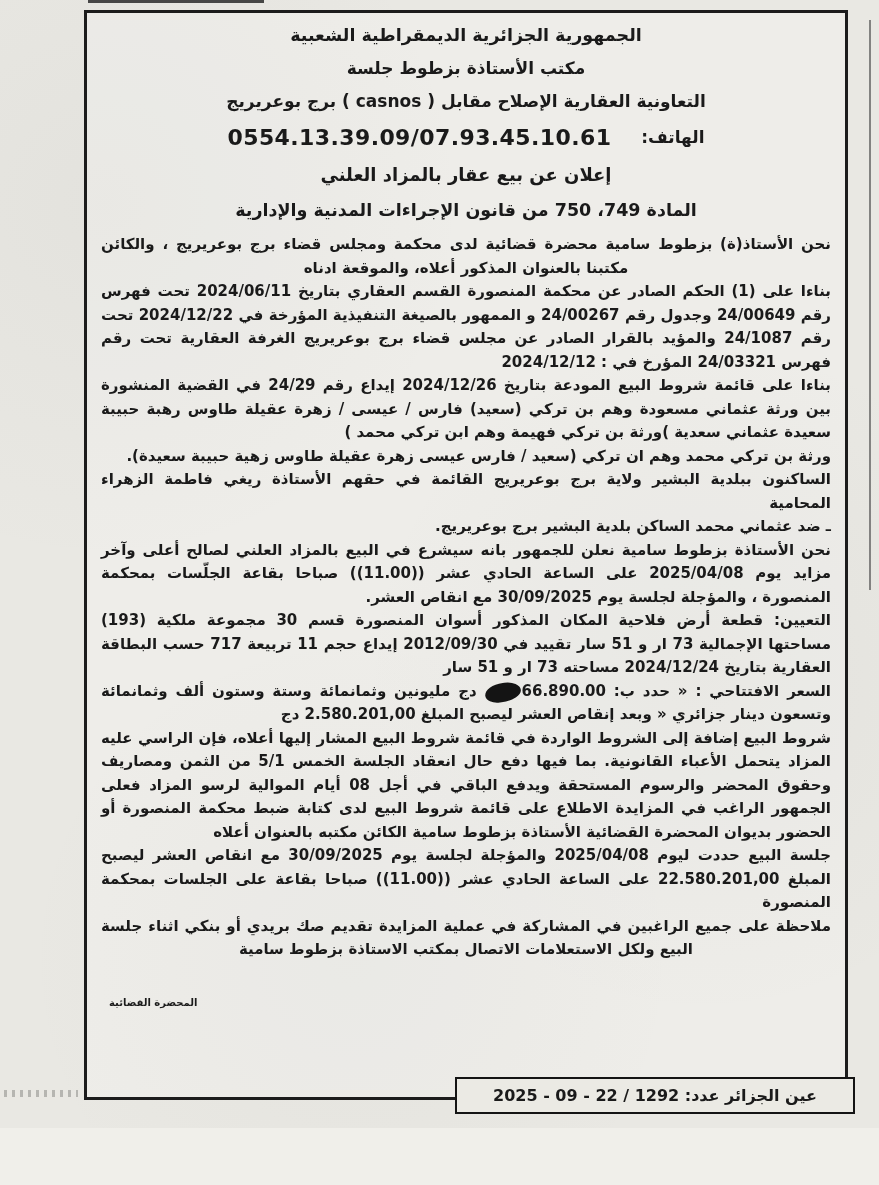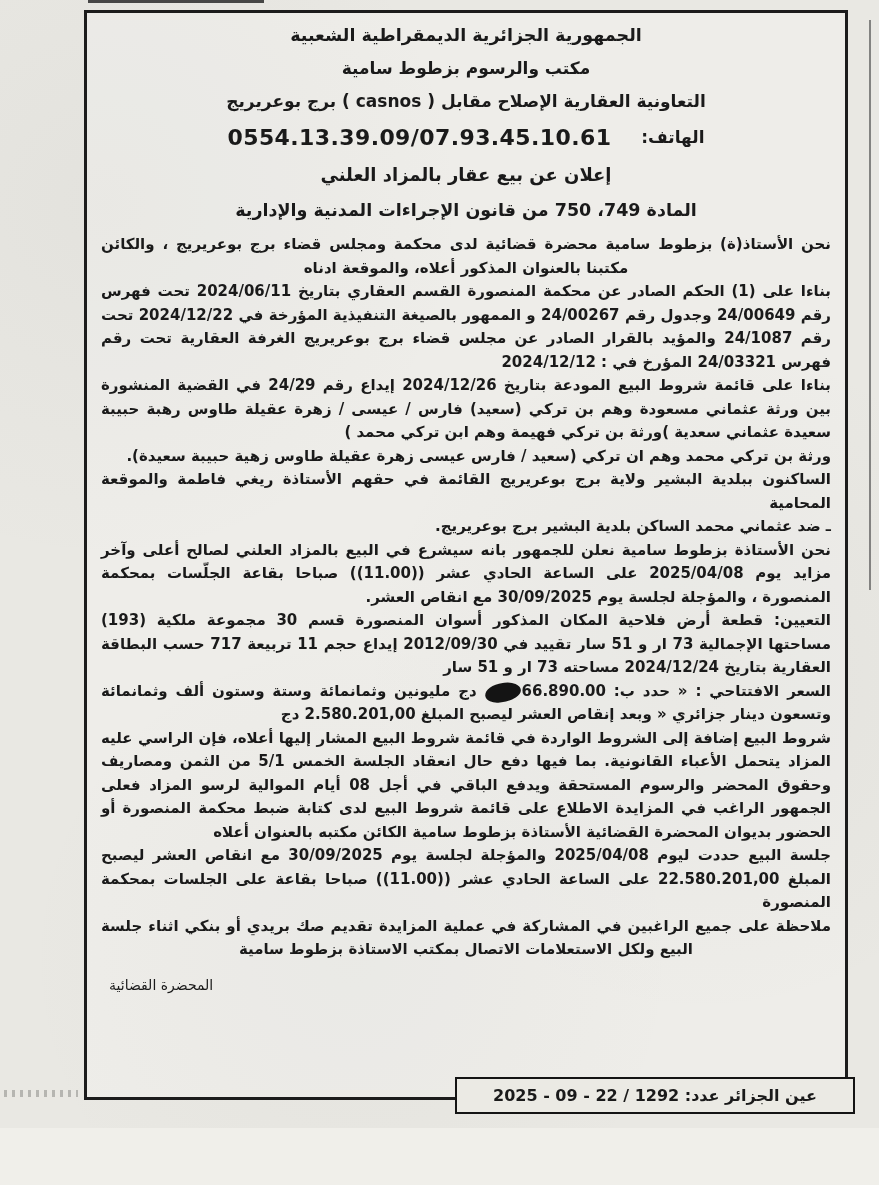--- a/index.html
+++ b/index.html
@@ -55,23 +55,23 @@
   .amount{font-weight:bold;white-space:nowrap;}
   .ink-blot{
     display:inline-block;width:36px;height:19px;
     background:#141414;
     border-radius:55% 45% 60% 40% / 60% 50% 55% 45%;
     vertical-align:middle;
     transform:rotate(-7deg);
     margin:0 1px -2px 0;
   }
   .signature{
-    margin-top:12px;
+    margin-top:29px;
     text-align:left;
-    font-size:14px;font-weight:normal;
+    font-size:10px;font-weight:bold;
     padding-left:8px;
   }
   .stamp-box{
     position:absolute;left:455px;top:1077px;width:400px;height:37px;
     box-sizing:border-box;
     border:2px solid #141414;
     background:#ebeae4;
     display:flex;align-items:center;justify-content:center;
     direction:rtl;
     font-weight:bold;font-size:16px;
@@ -84,36 +84,36 @@
 <div class="page">
 
   <div class="top-sliver"></div>
   <div class="column-rule"></div>
   <div class="margin-marks"></div>
 
   <div class="doc-frame">
 
     <header class="doc-header">
       <div class="h-line h1">الجمهورية الجزائرية الديمقراطية الشعبية</div>
-      <div class="h-line">مكتب والرسوم بزطوط سامية</div>
+      <div class="h-line">مكتب الأستاذة بزطوط جلسة</div>
       <div class="h-line">التعاونية العقارية الإصلاح مقابل ( casnos ) برج بوعريريج</div>
       <div class="h-line phone-line">
         <span>الهاتف:</span>
         <span class="phone-number" dir="ltr">0554.13.39.09/07.93.45.10.61</span>
       </div>
       <div class="h-line title">إعلان عن بيع عقار بالمزاد العلني</div>
       <div class="h-line articles">المادة 749، 750 من قانون الإجراءات المدنية والإدارية</div>
     </header>
 
     <main class="doc-body">
       <p class="para last-center">نحن الأستاذ(ة) بزطوط سامية محضرة قضائية لدى محكمة ومجلس قضاء برج بوعريريج ، والكائن مكتبنا بالعنوان المذكور أعلاه، والموقعة ادناه</p>
       <p class="para">بناءا على (1) الحكم الصادر عن محكمة المنصورة القسم العقاري بتاريخ 2024/06/11 تحت فهرس رقم 24/00649 وجدول رقم 24/00267 و الممهور بالصيغة التنفيذية المؤرخة في 2024/12/22 تحت رقم 24/1087 والمؤيد بالقرار الصادر عن مجلس قضاء برج بوعريريج الغرفة العقارية تحت رقم فهرس 24/03321 المؤرخ في : 2024/12/12</p>
       <p class="para">بناءا على قائمة شروط البيع المودعة بتاريخ 2024/12/26 إيداع رقم 24/29 في القضية المنشورة بين ورثة عثماني مسعودة وهم بن تركي (سعيد) فارس / عيسى / زهرة عقيلة طاوس رهبة حبيبة سعيدة عثماني سعدية )ورثة بن تركي فهيمة وهم ابن تركي محمد )</p>
       <p class="para center">ورثة بن تركي محمد وهم ان تركي (سعيد / فارس عيسى زهرة عقيلة طاوس زهية حبيبة سعيدة).</p>
-      <p class="para">الساكنون ببلدية البشير ولاية برج بوعريريج القائمة في حقهم الأستاذة ريغي فاطمة والموقعة المحامية</p>
+      <p class="para">الساكنون ببلدية البشير ولاية برج بوعريريج القائمة في حقهم الأستاذة ريغي فاطمة الزهراء المحامية</p>
       <p class="para center">ـ ضد عثماني محمد الساكن بلدية البشير برج بوعريريج.</p>
       <p class="para">نحن الأستاذة بزطوط سامية نعلن للجمهور بانه سيشرع في البيع بالمزاد العلني لصالح أعلى وآخر مزايد يوم 2025/04/08 على الساعة الحادي عشر ((11.00)) صباحا بقاعة الجلّسات بمحكمة المنصورة ، والمؤجلة لجلسة يوم 30/09/2025 مع انقاص العشر.</p>
       <p class="para">التعيين: قطعة أرض فلاحية المكان المذكور أسوان المنصورة قسم 30 مجموعة ملكية (193) مساحتها الإجمالية 73 ار و 51 سار تقييد في 2012/09/30 إيداع حجم 11 تربيعة 717 حسب البطاقة العقارية بتاريخ 2024/12/24 مساحته 73 ار و 51 سار</p>
       <p class="para">
         <span>السعر الافتتاحي : « حدد ب:</span>
         <span class="amount" dir="ltr"><span class="ink-blot"></span><span>66.890.00</span></span>
         <span>دج مليونين وثمانمائة وستة وستون ألف وثمانمائة وتسعون دينار جزائري « وبعد إنقاص العشر ليصبح المبلغ 2.580.201,00 دج</span>
       </p>
       <p class="para">شروط البيع إضافة إلى الشروط الواردة في قائمة شروط البيع المشار إليها أعلاه، فإن الراسي عليه المزاد يتحمل الأعباء القانونية. بما فيها دفع حال انعقاد الجلسة الخمس 5/1 من الثمن ومصاريف وحقوق المحضر والرسوم المستحقة ويدفع الباقي في أجل 08 أيام الموالية لرسو المزاد فعلى الجمهور الراغب في المزايدة الاطلاع على قائمة شروط البيع لدى كتابة ضبط محكمة المنصورة أو الحضور بديوان المحضرة القضائية الأستاذة بزطوط سامية الكائن مكتبه بالعنوان أعلاه</p>
       <p class="para">جلسة البيع حددت ليوم 2025/04/08 والمؤجلة لجلسة يوم 30/09/2025 مع انقاص العشر ليصبح المبلغ 22.580.201,00 على الساعة الحادي عشر ((11.00)) صباحا بقاعة على الجلسات بمحكمة المنصورة</p>

